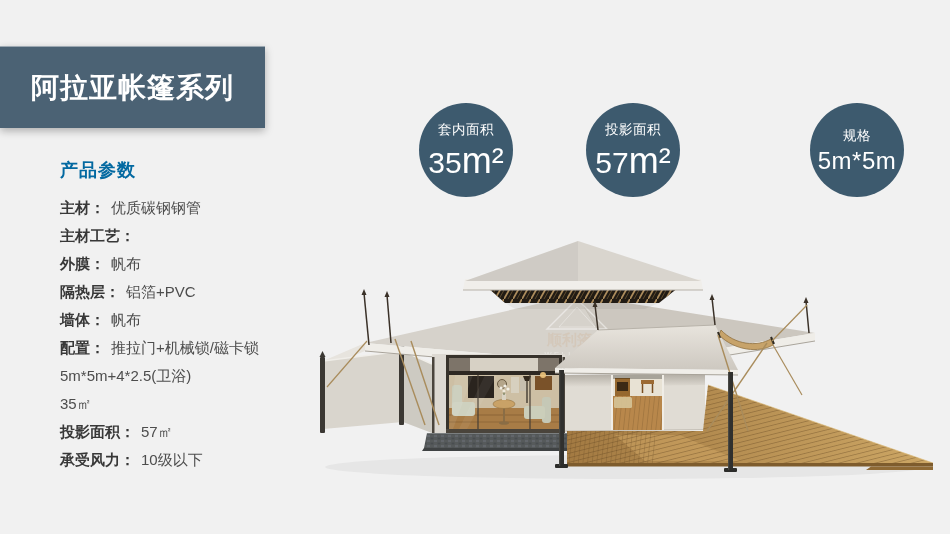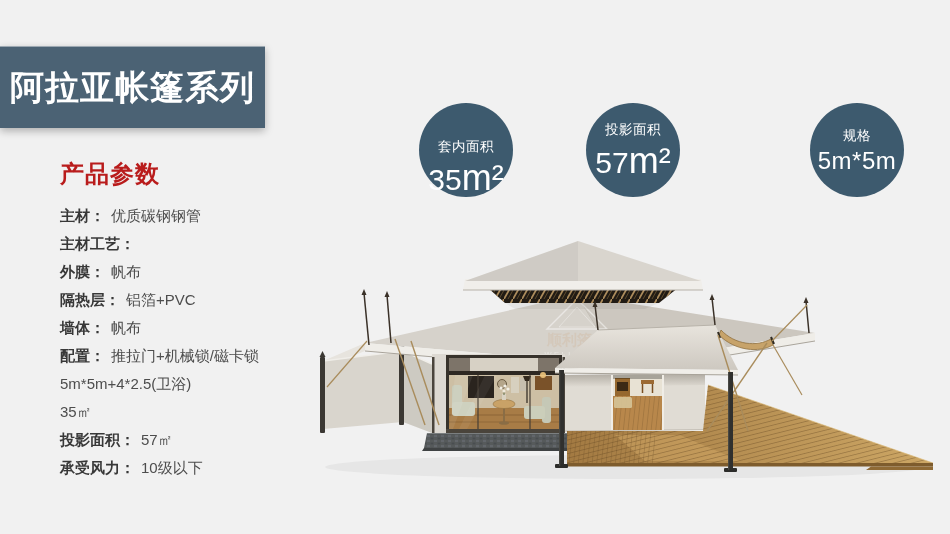--- a/index.html
+++ b/index.html
@@ -10,46 +10,46 @@
   }
   
   .banner{
     position:absolute;left:0;top:46px;width:265px;height:81px;
     background:#4b6274;
     border-top:1px solid rgba(255,255,255,.45);
     box-shadow:0 3px 8px rgba(0,0,0,.28);
     display:flex;align-items:center;justify-content:center;
   }
   .banner h1{
-    margin:0;color:#fff;font-size:34px;font-weight:700;letter-spacing:1px;
+    margin:0;color:#fff;font-size:28px;font-weight:700;letter-spacing:1px;
   }
   
   .params{position:absolute;left:60px;top:158px;width:350px;}
   .params h2{
-    margin:0 0 12px 0;font-size:24px;font-weight:700;color:#b91c1c;letter-spacing:1px;
+    margin:0 0 12px 0;font-size:18px;font-weight:700;color:#0369a1;letter-spacing:1px;
   }
   .params h2.second{margin-top:22px;}
   .prow{
     display:flex;align-items:center;height:28px;font-size:15px;line-height:28px;
     white-space:nowrap;
   }
   .prow .lbl{font-weight:700;color:#383838;margin-right:6px;}
   .prow .val{font-weight:400;color:#4d4d4d;}
   
   .badge{
     position:absolute;top:103px;width:94px;height:94px;border-radius:50%;
     background:#3d5a6e;color:#fff;
     display:flex;flex-direction:column;align-items:center;justify-content:center;
     text-align:center;
   }
   .badge .blabel{font-size:13.5px;letter-spacing:.5px;margin-bottom:3px;}
   .badge .bvalue{font-size:30px;line-height:1.05;}
   .badge .bvalue .unit{font-size:36px;}
   .badge.small-val .bvalue{font-size:24px;letter-spacing:.5px;text-align:right;}
-  .b1{left:419px;justify-content:flex-end;} .b2{left:586px;} .b3{left:785px;margin-left:25px;}
+  .b1{left:419px;} .b2{left:586px;} .b3{left:785px;margin-left:25px;}
   
   .tent{position:absolute;left:315px;top:235px;width:635px;height:285px;}
 </style>
 </head>
 <body>
 
 <div class="canvas">
 
   <div class="banner">
     <h1>阿拉亚帐篷系列</h1>

